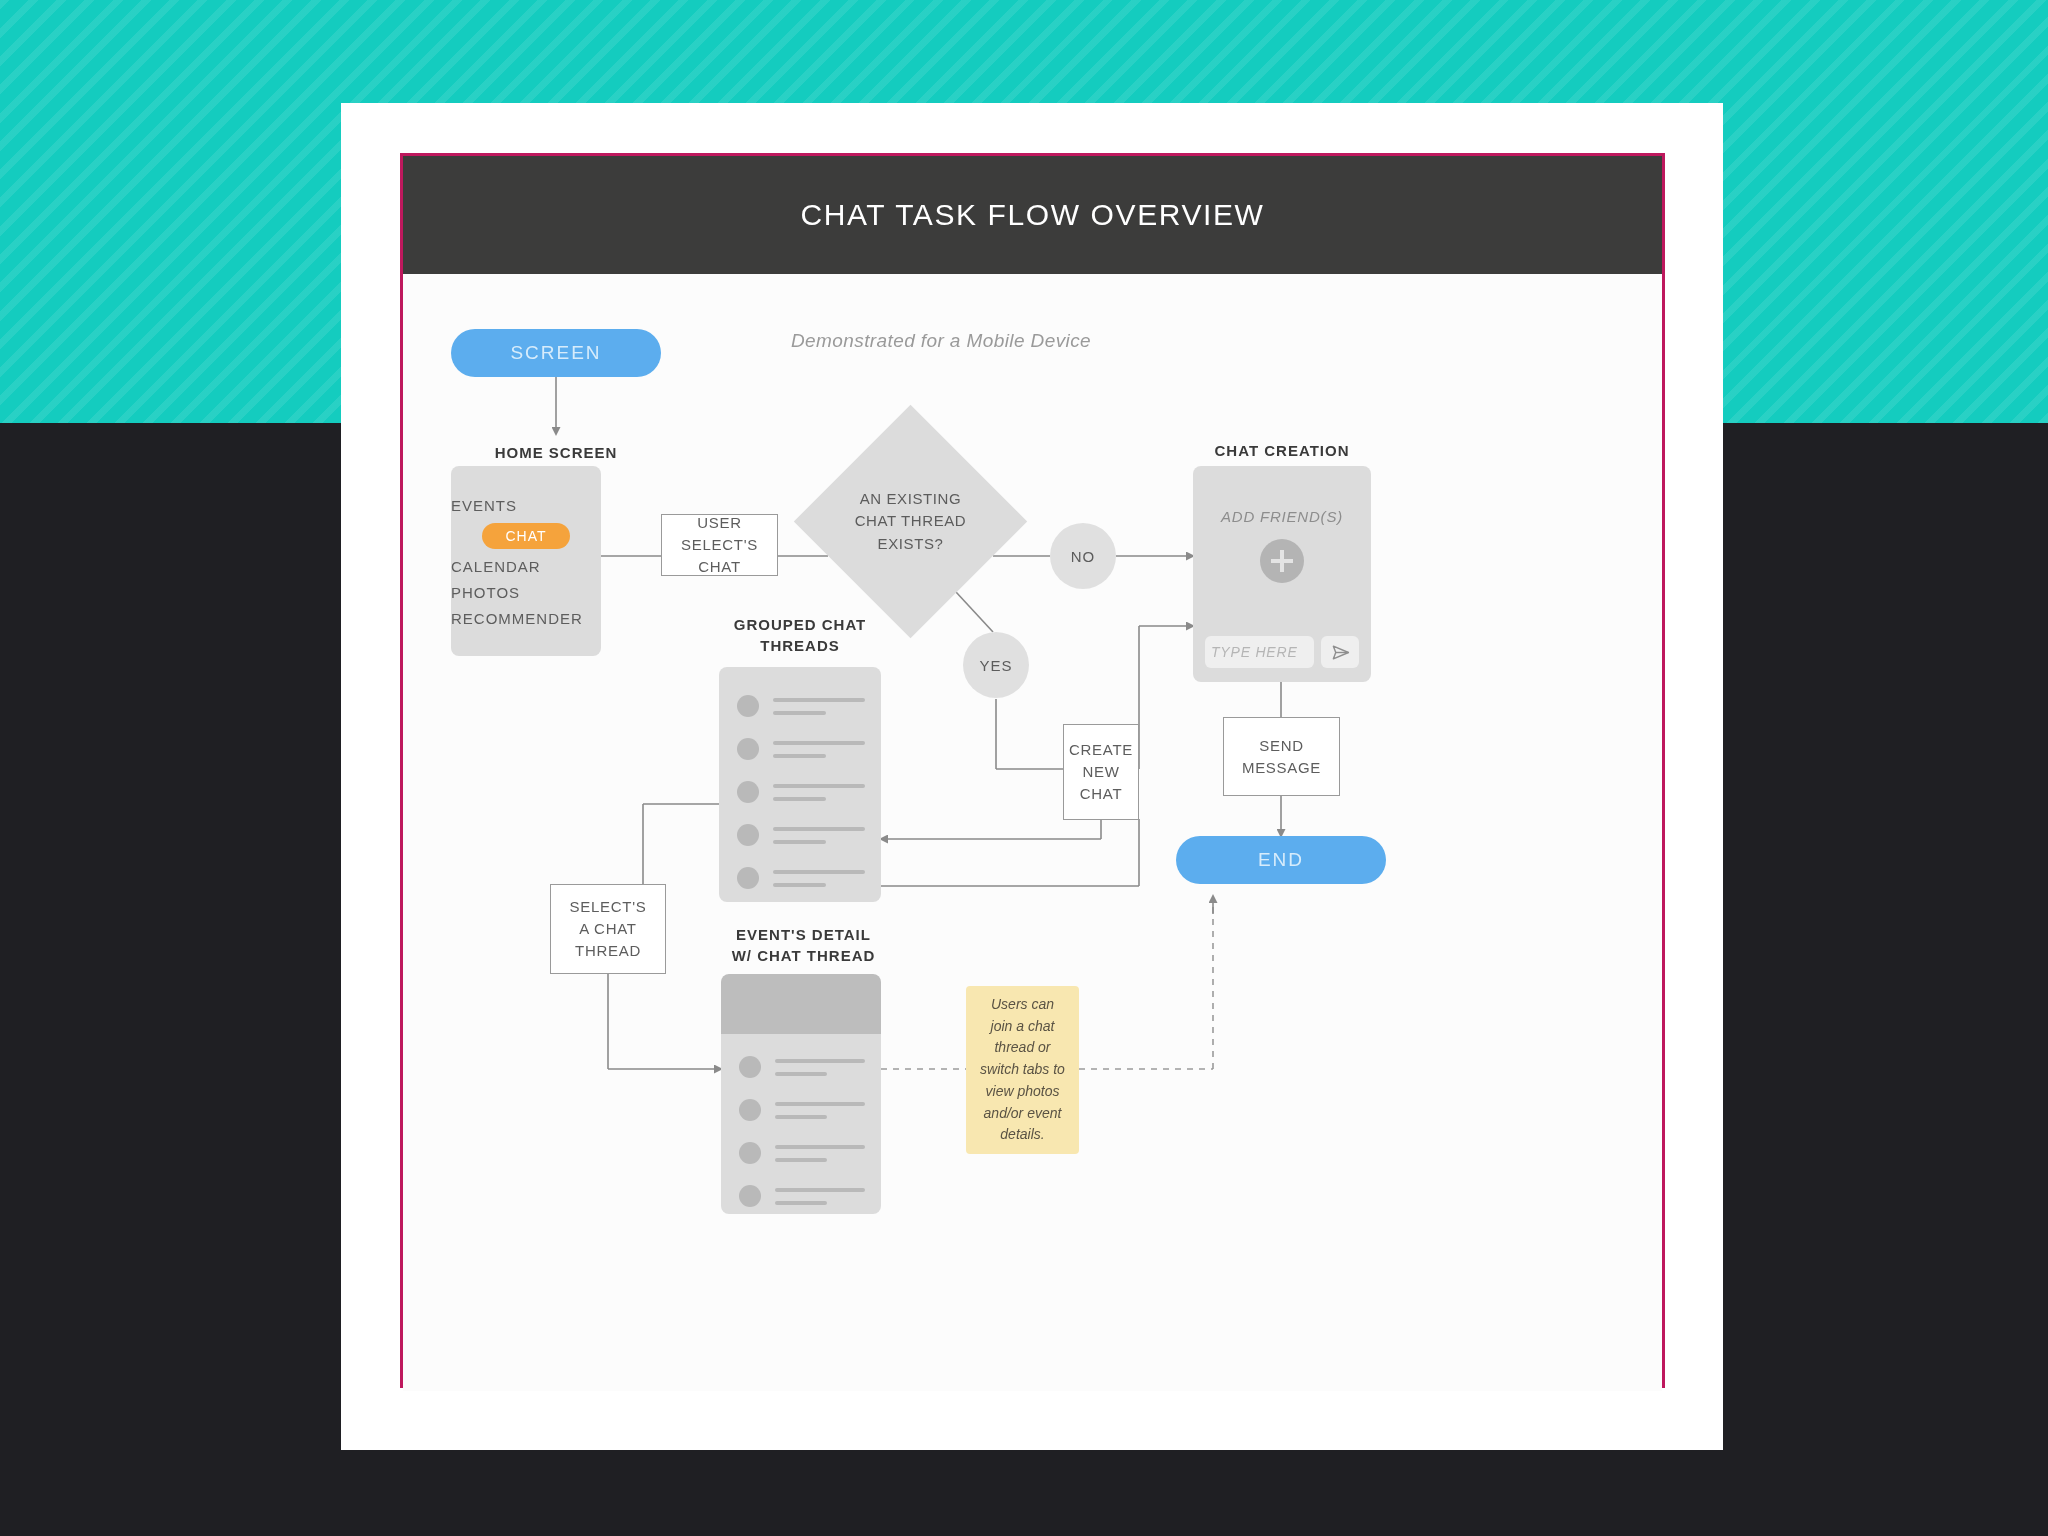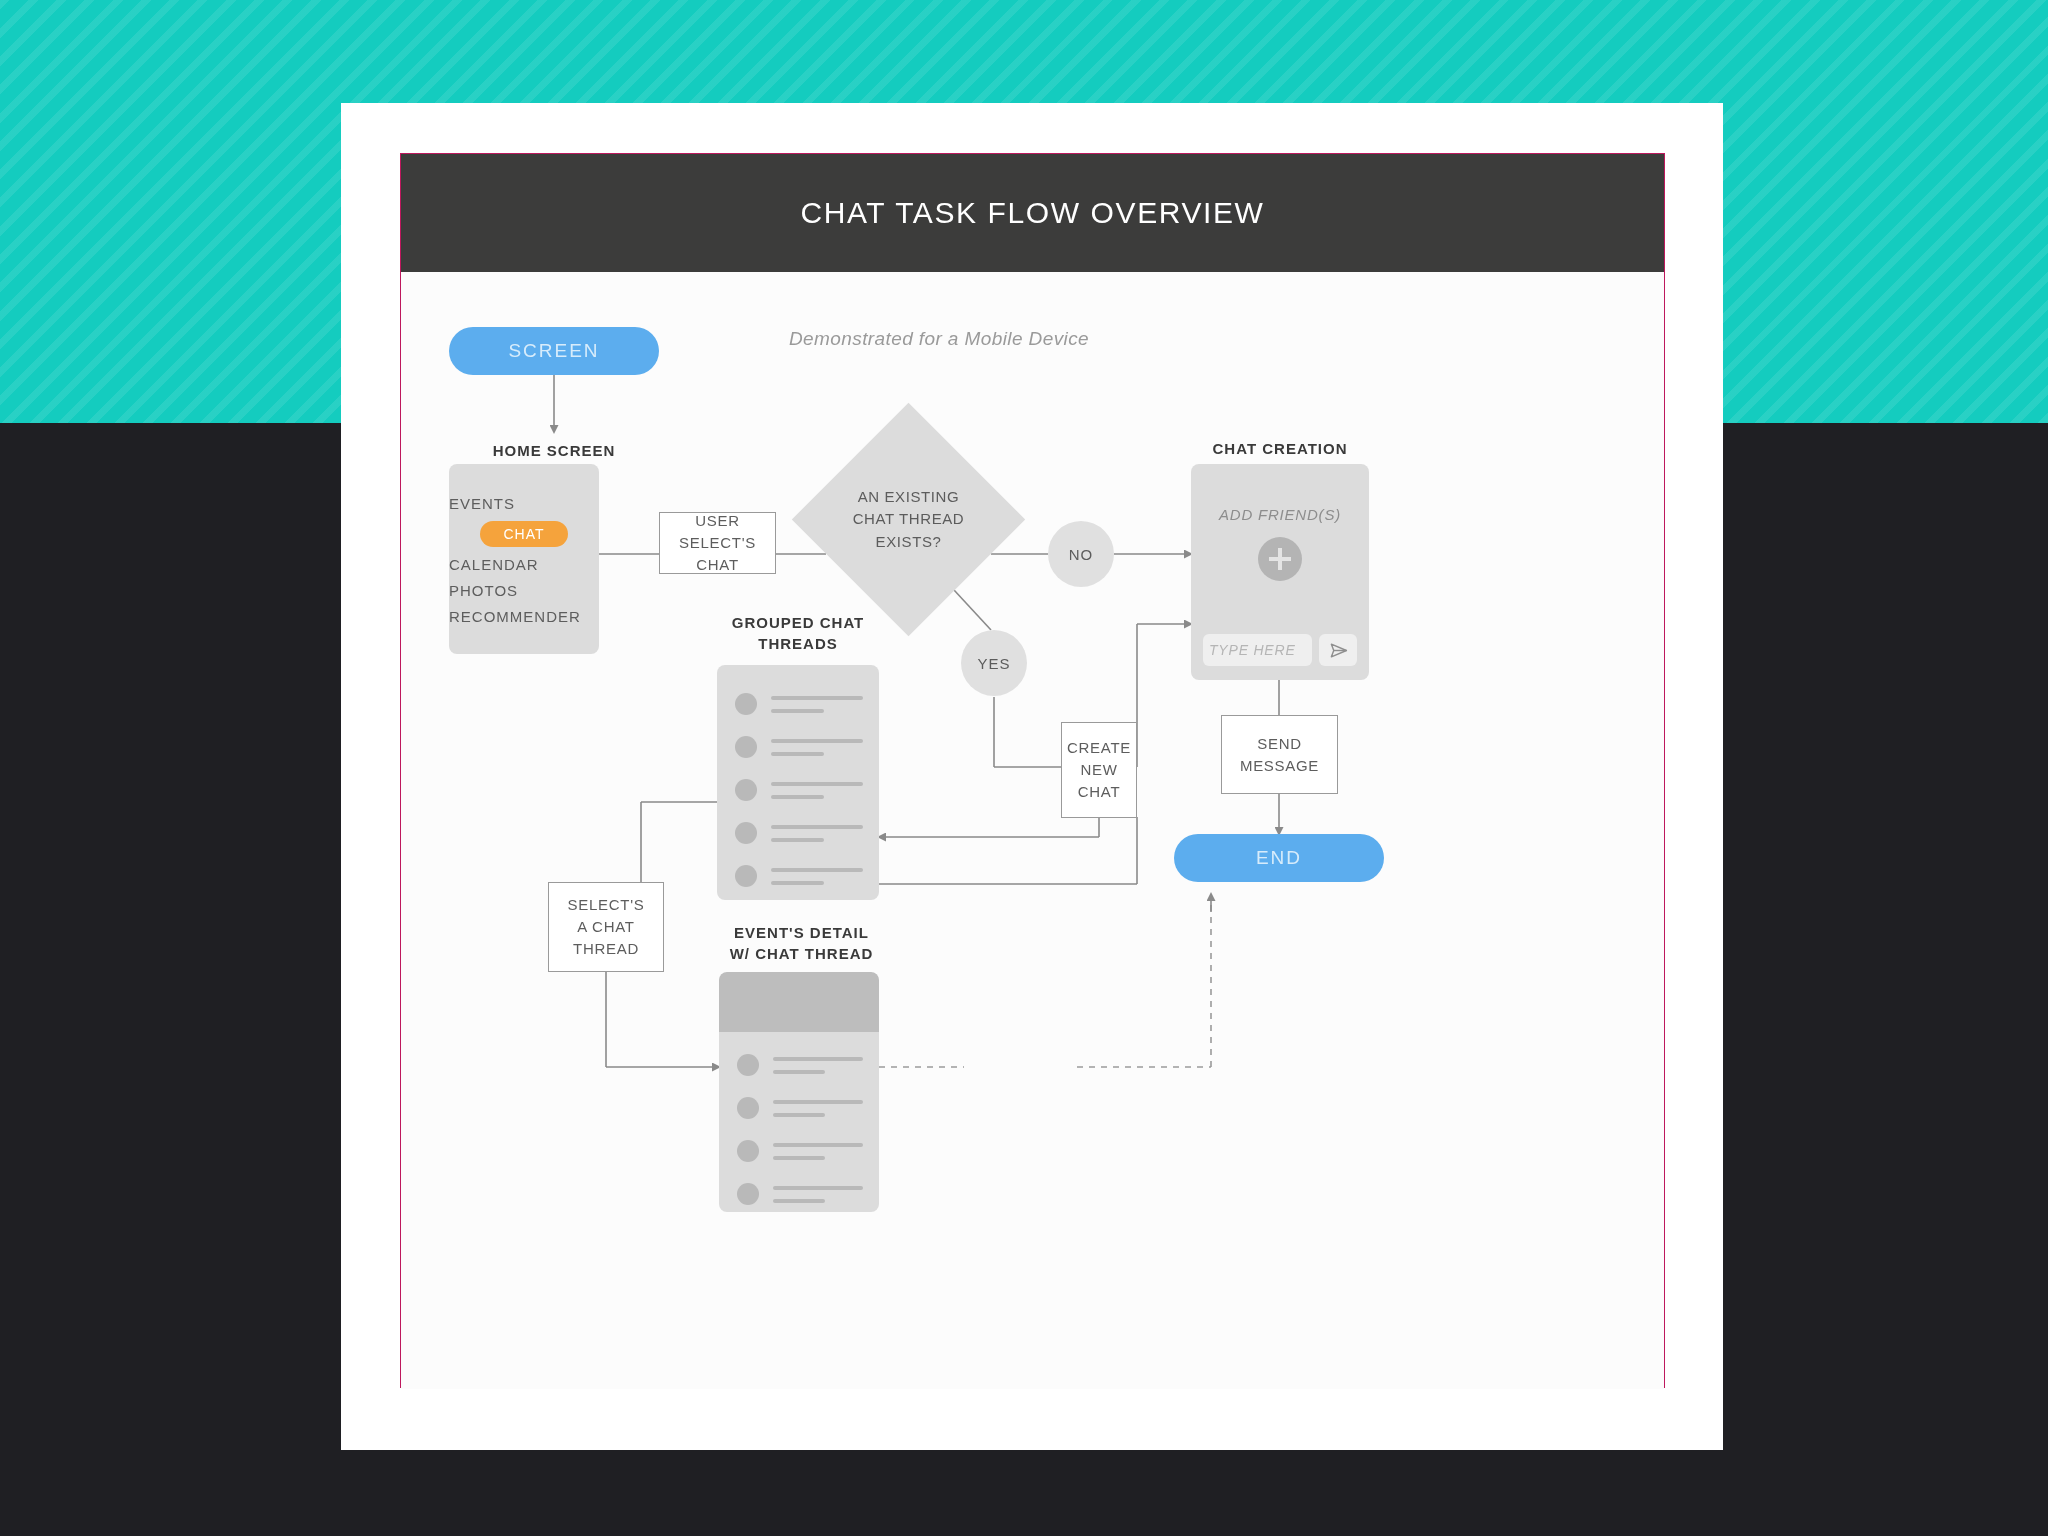--- a/index.html
+++ b/index.html
@@ -31,21 +31,21 @@
   #card {
     position:absolute; left:341px; top:103px;
     width:1382px; height:1347px;
     background:#ffffff;
   }
 
   
   #slide {
     position:absolute; left:59px; top:50px;
     width:1265px; height:1235px;
-    border:1px solid #be185d;
+    border:3px solid #be185d;
     background:#fcfcfc;
   }
 
   #title-bar {
     position:absolute; left:0; top:0; width:100%; height:118px;
     background:#3c3c3b;
     display:flex; align-items:center; justify-content:center;
   }
   #title-bar .title {
     color:#ffffff; font-size:30px; letter-spacing:1.6px; font-weight:400;
@@ -367,16 +367,17 @@
           <div class="thread-row">
             <div class="avatar"></div>
             <div class="lines">
               <div class="line-a"></div>
                 <div class="line-b"></div>
             </div>
           </div>
         </div>
       </div>
 
+      <div class="node note" style="left:563px; top:712px; width:113px; height:168px;">Users can join a chat thread or switch tabs to view photos and/or event details.</div>
 
     </div>
   </div>
 </div>
 
 </body></html>

